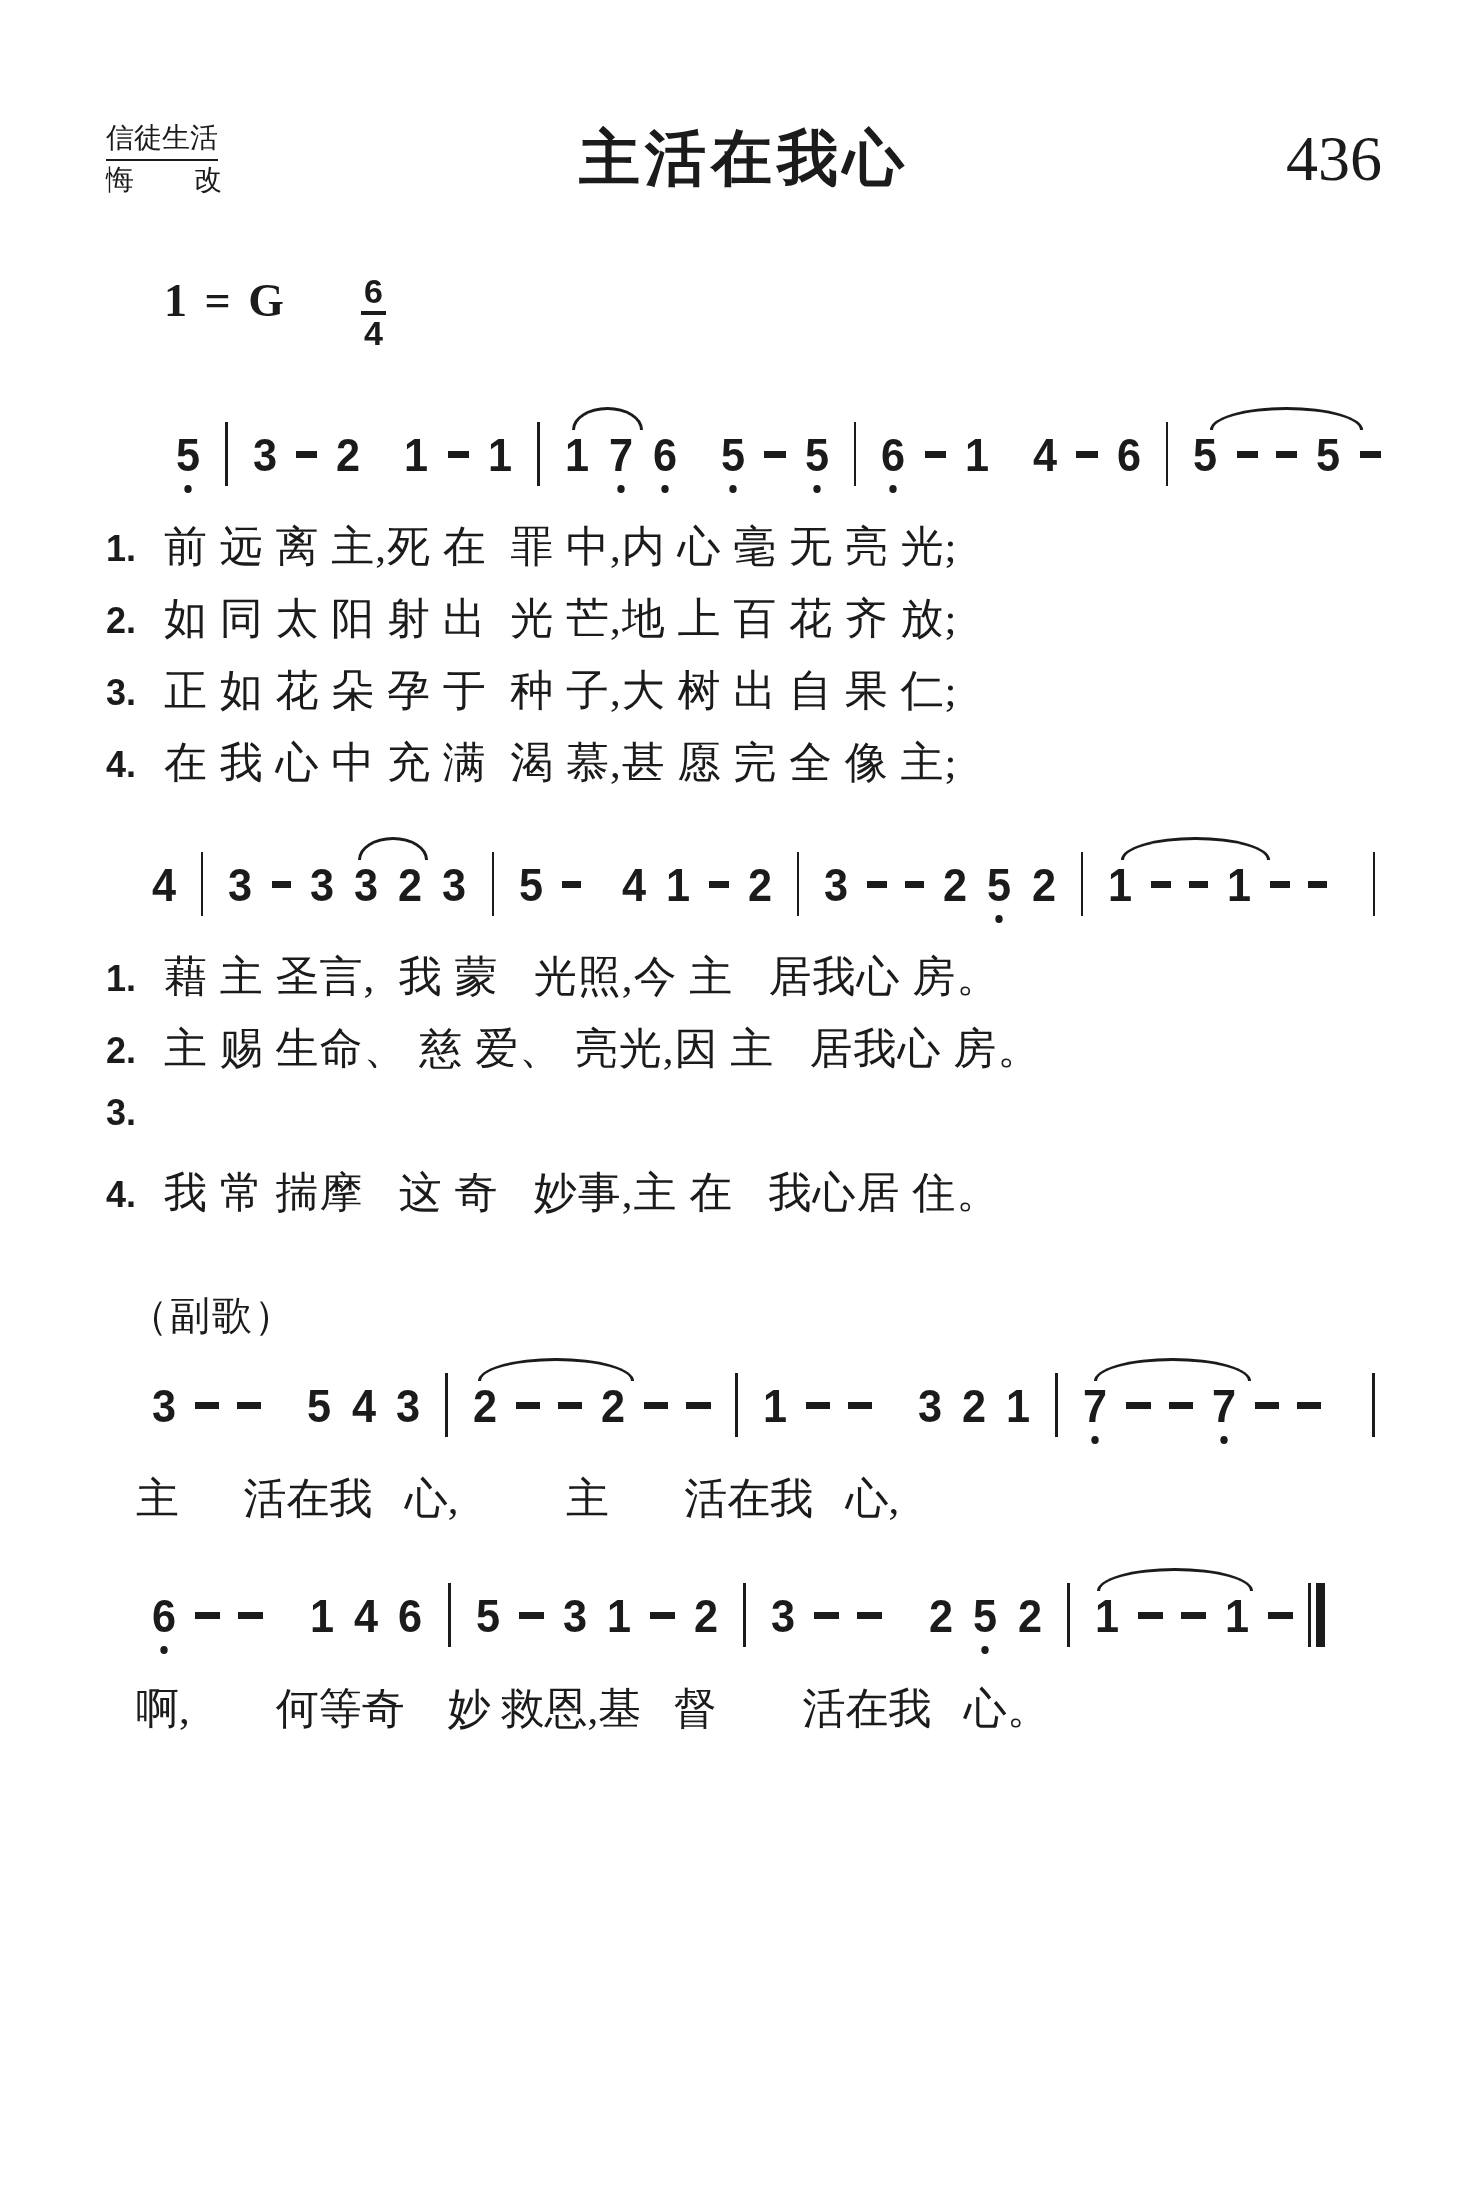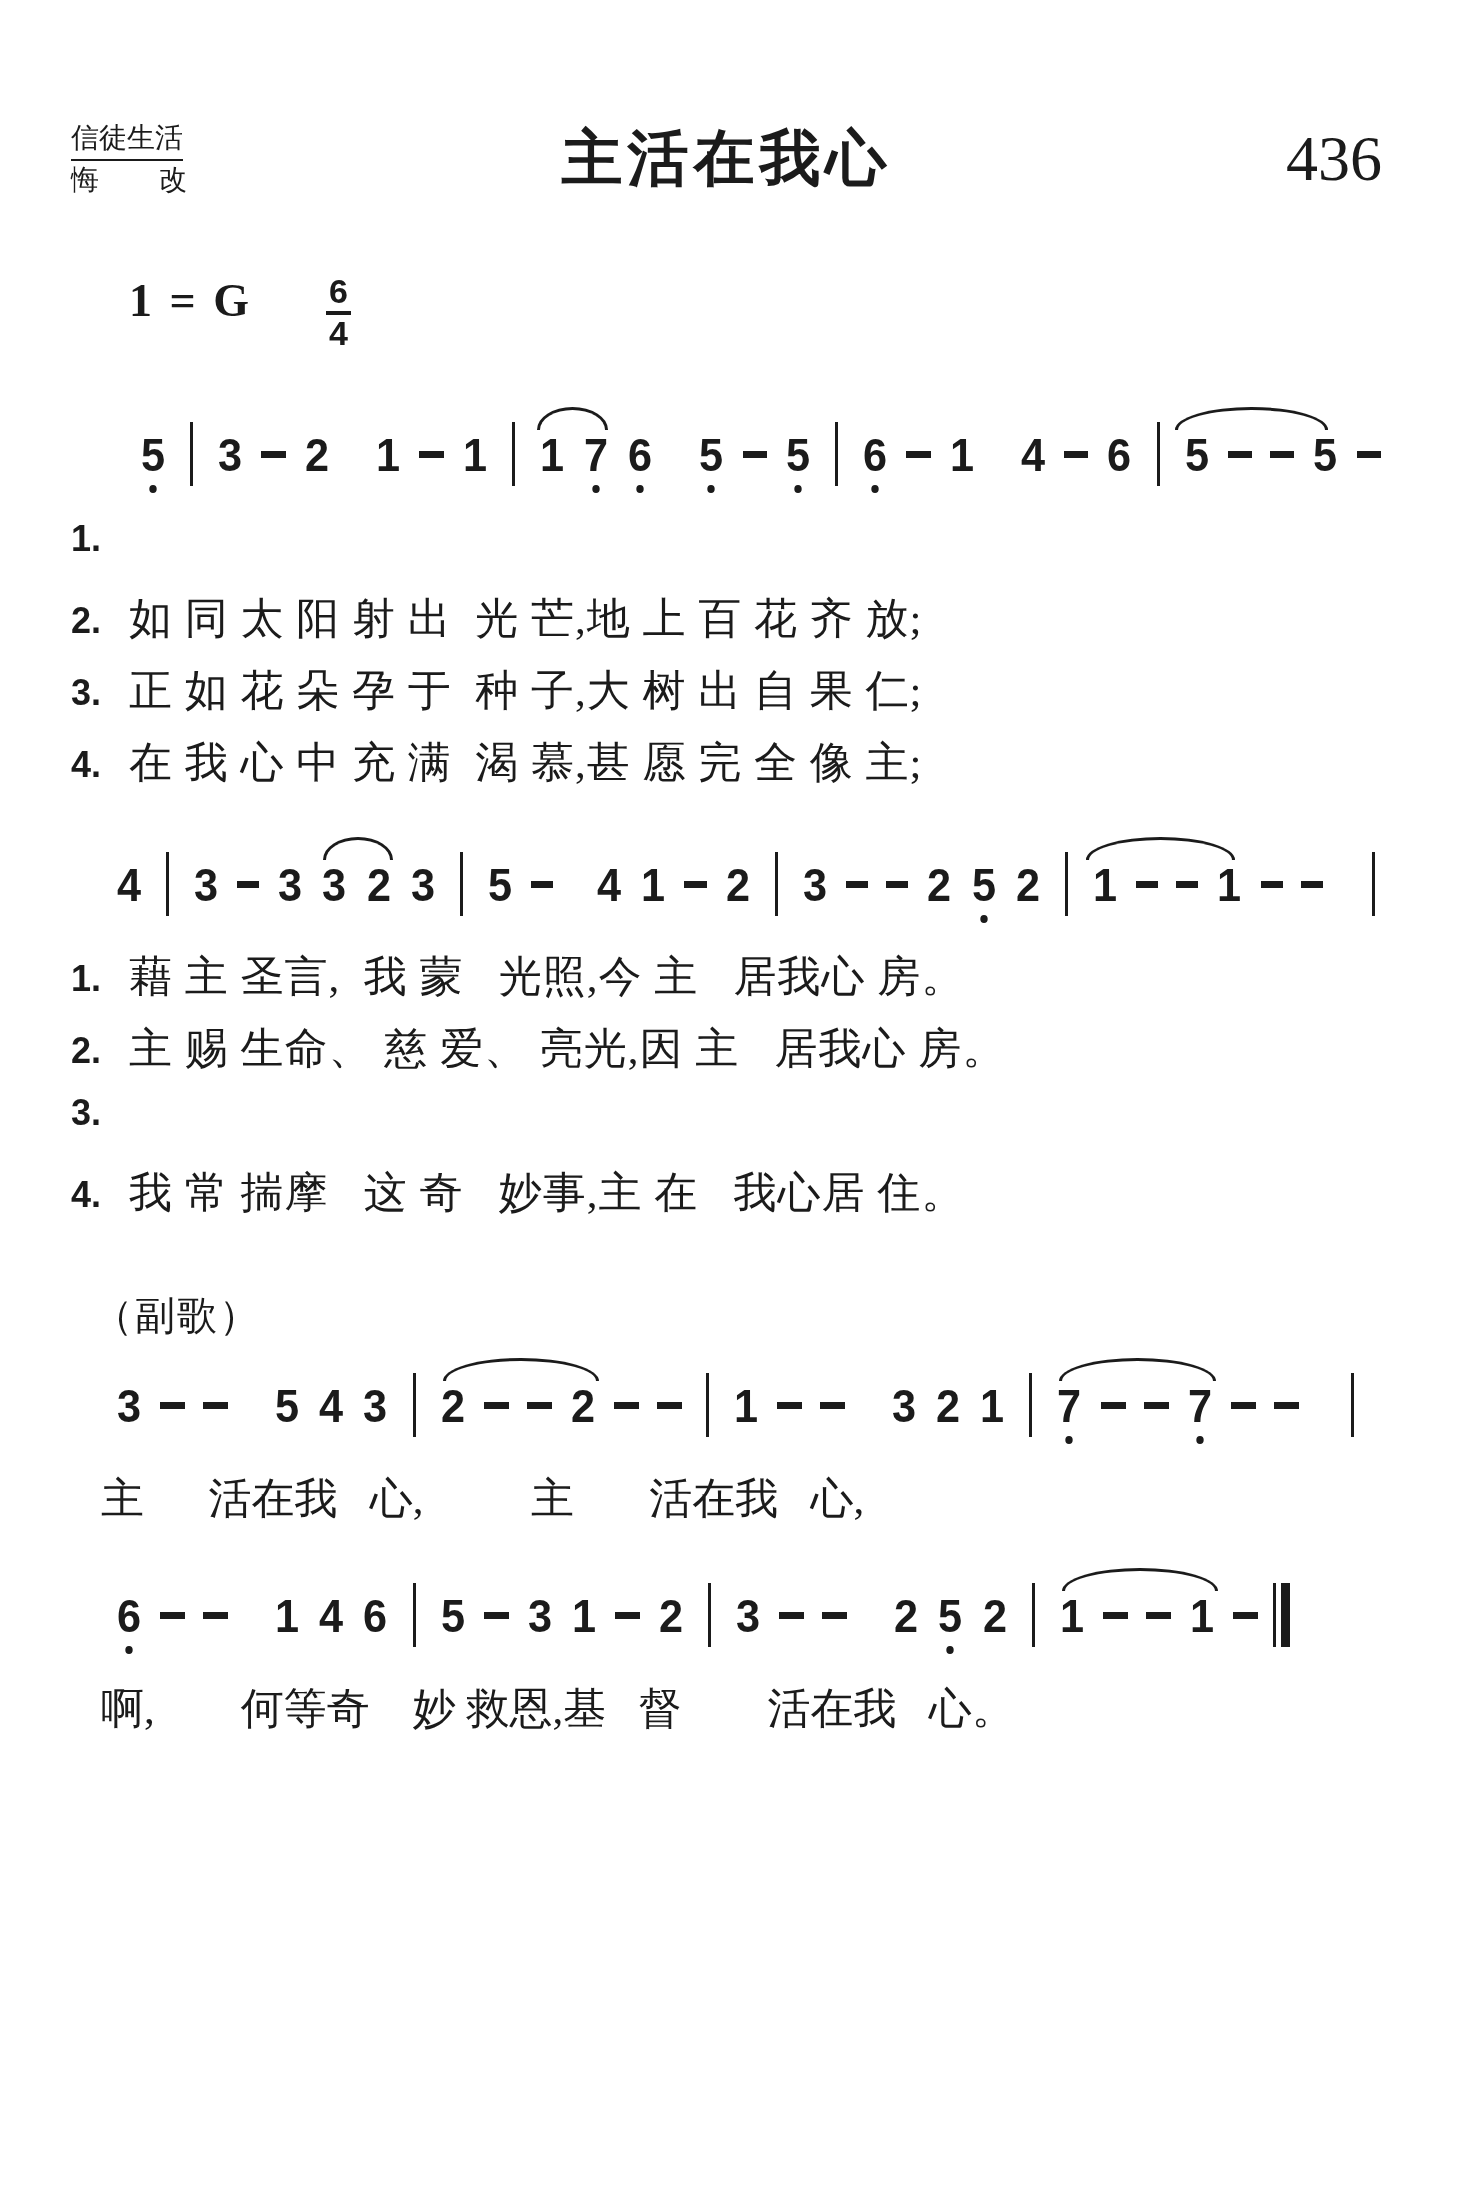--- a/index.html
+++ b/index.html
@@ -1,21 +1,21 @@
 <!DOCTYPE html>
 <html><head>
 <meta charset="utf-8">
 <style>
   html,body{margin:0;padding:0;background:#888;}
   .page{
     position:relative;width:1476px;height:2185px;margin:0 auto;
     background:#ffffff;color:#1b1b1b;overflow:hidden;
     font-family:"Liberation Serif","DejaVu Serif",serif;
   }
-  .content{padding:118px 86px 0 48px;margin-left:23px;}
+  .content{padding:118px 86px 0 106px;}
 
   
   .header{display:flex;align-items:center;}
   .category{width:150px;flex:none;font-size:28px;line-height:1.35;}
   .category .cat-top{display:inline-block;border-bottom:2px solid #1b1b1b;padding-bottom:2px;}
   .category .cat-bottom{display:flex;justify-content:space-between;width:116px;}
   .title{flex:1;text-align:center;font-size:61px;font-weight:bold;letter-spacing:5px;white-space:nowrap;}
   .hymn-number{width:150px;flex:none;text-align:right;font-size:64px;padding-right:8px;}
 
   
@@ -117,20 +117,21 @@
         <div class="dash"></div>
         <div class="note">5</div>
         <div class="dash"></div>
         <div class="slur" style="left: 405.6px; width: 65.8px;"></div>
         <div class="slur" style="left: 1043.6px; width: 147.8px;"></div>
       </div>
 
     <div class="lyric-block">
       <div class="lyric-line">
         <span class="verse-num">1.</span>
+        <span class="lyric-text">前 远 离 主,死 在  罪 中,内 心 毫 无 亮 光;</span>
       </div>
       <div class="lyric-line">
         <span class="verse-num">2.</span>
         <span class="lyric-text">如 同 太 阳 射 出  光 芒,地 上 百 花 齐 放;</span>
       </div>
       <div class="lyric-line">
         <span class="verse-num">3.</span>
         <span class="lyric-text">正 如 花 朵 孕 于  种 子,大 树 出 自 果 仁;</span>
       </div>
       <div class="lyric-line">

